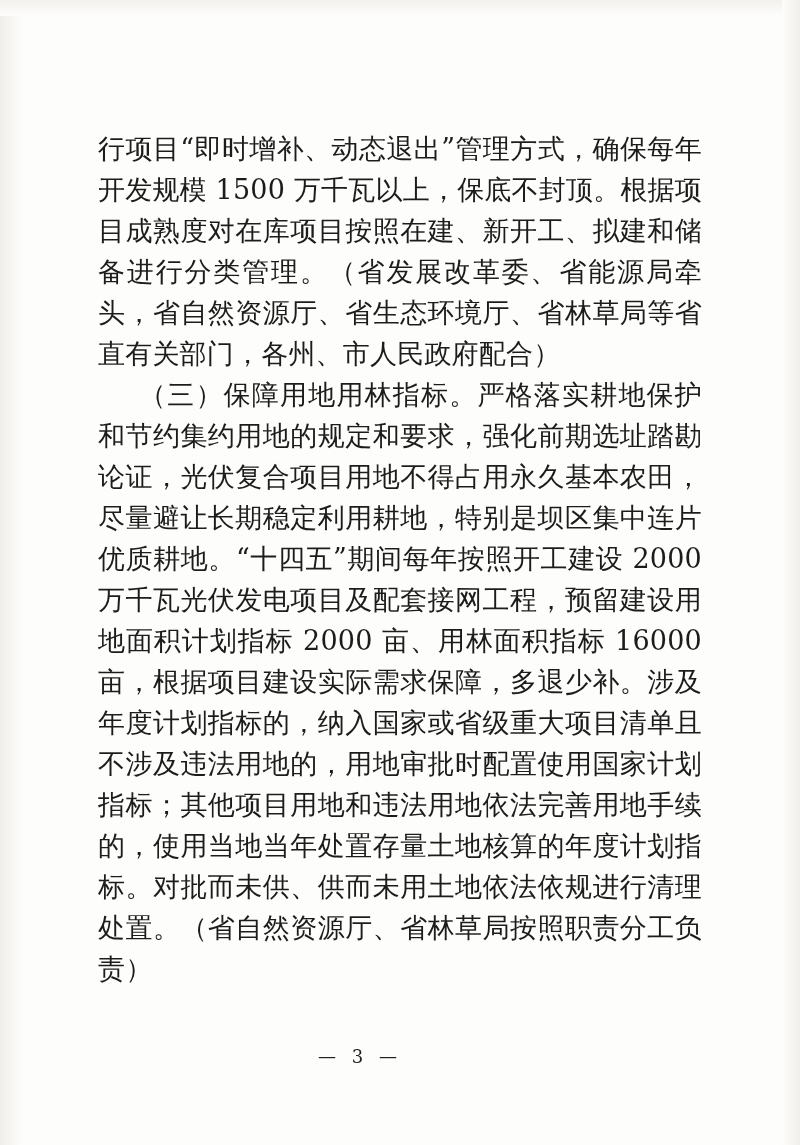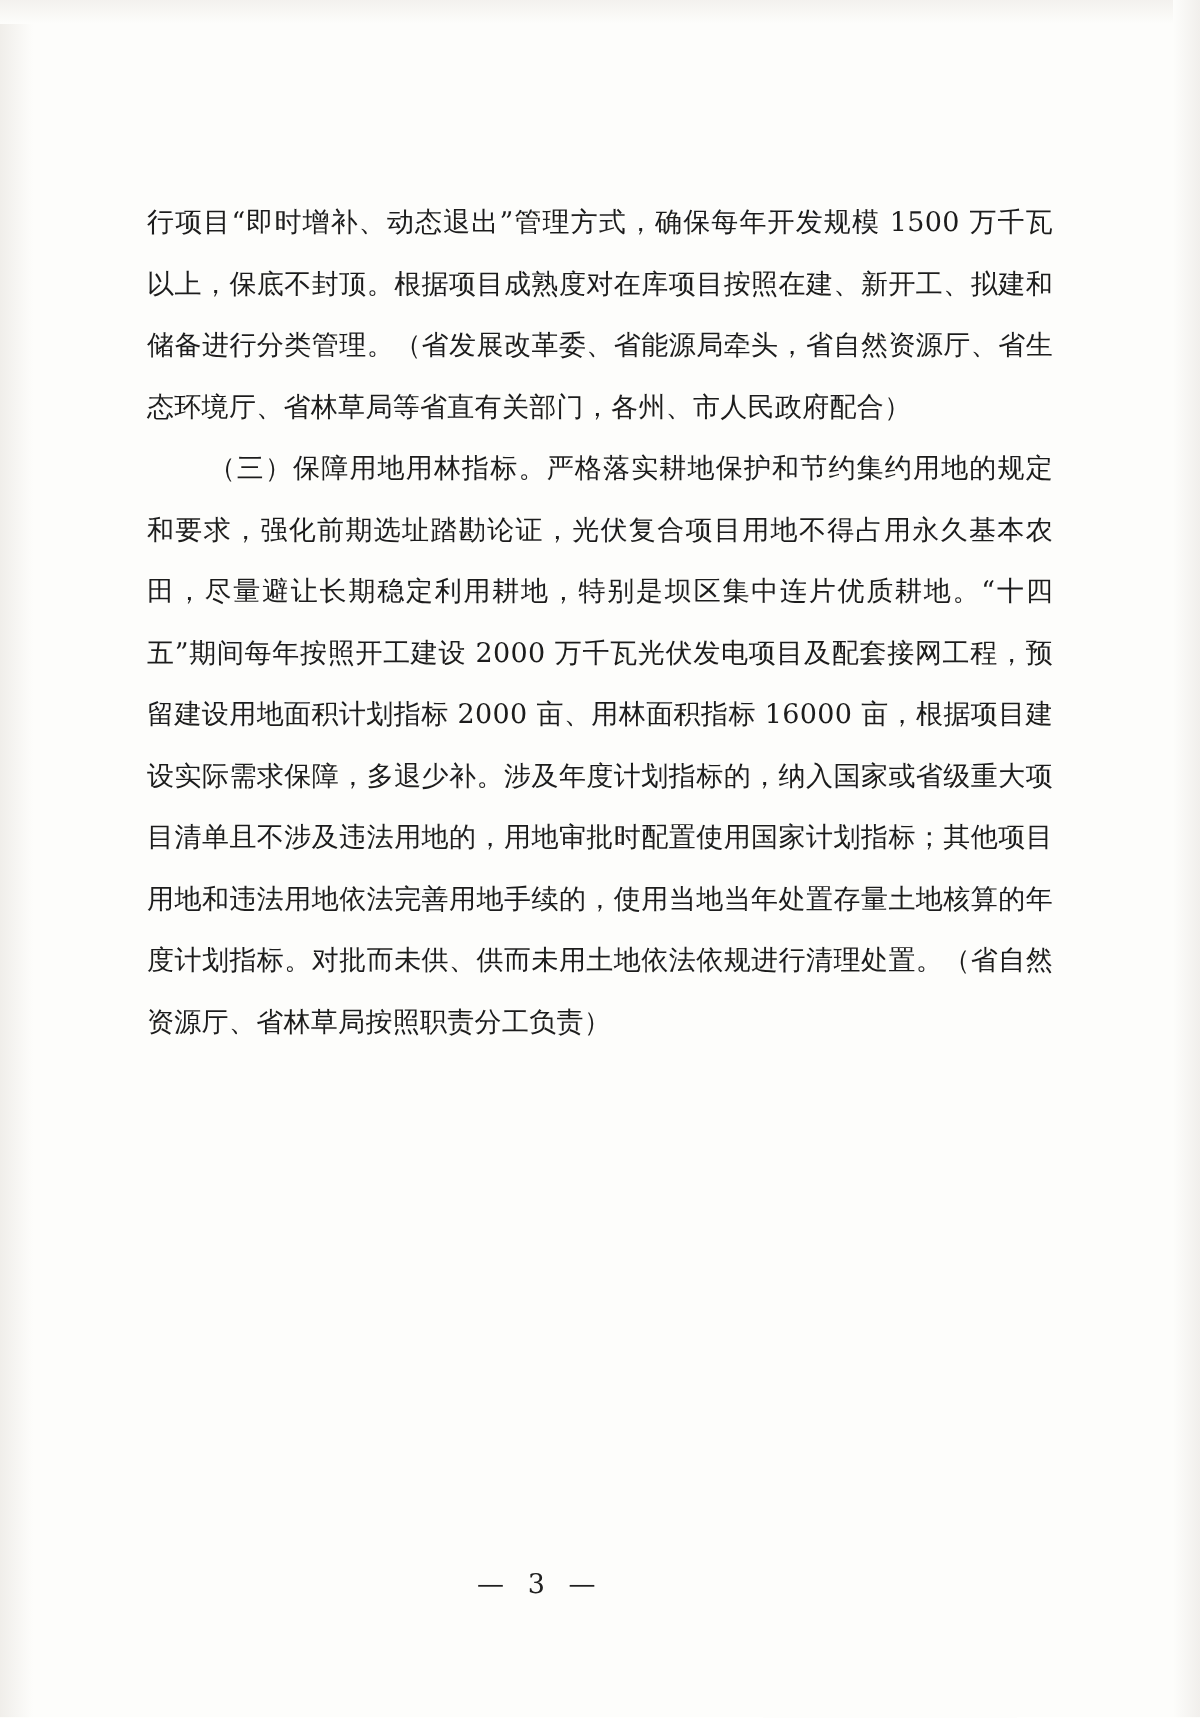--- a/index.html
+++ b/index.html
@@ -18,21 +18,21 @@
     overflow: hidden;
     box-sizing: border-box;
   }
   .page-inner {
     position: absolute;
     left: 98px;
     top: 128px;
     width: 604px;
   }
   .para {
-    font-size: 18px;
+    font-size: 27px;
     line-height: 41px;
     color: #1c1c1c;
     text-align: justify;
     text-justify: inter-ideograph;
     letter-spacing: 0.2px;
     margin: 0;
     text-indent: 0;
   }
   .para.indent {
     text-indent: 41px;

